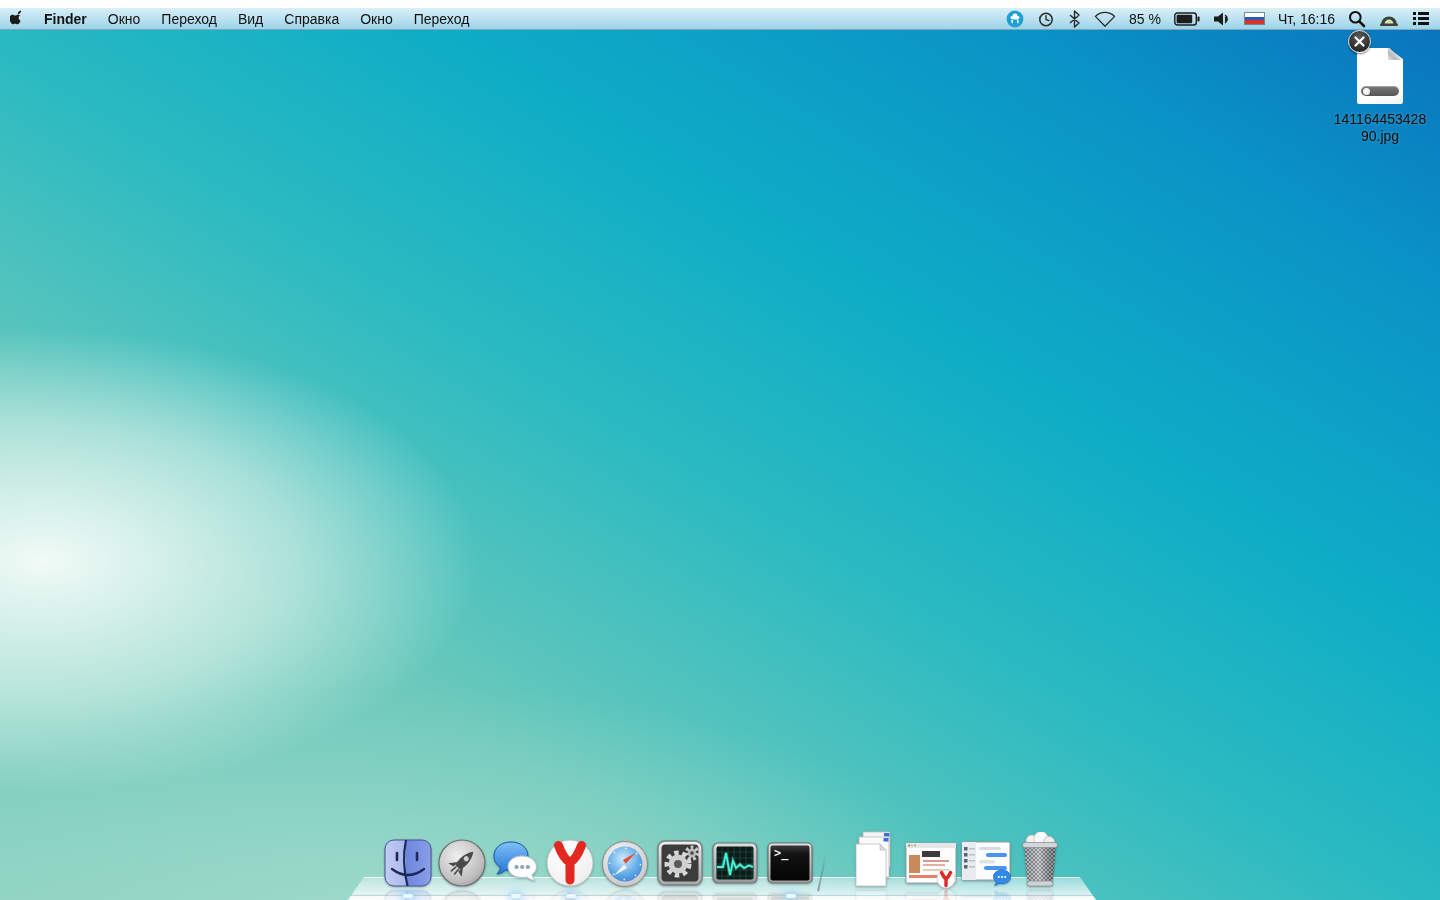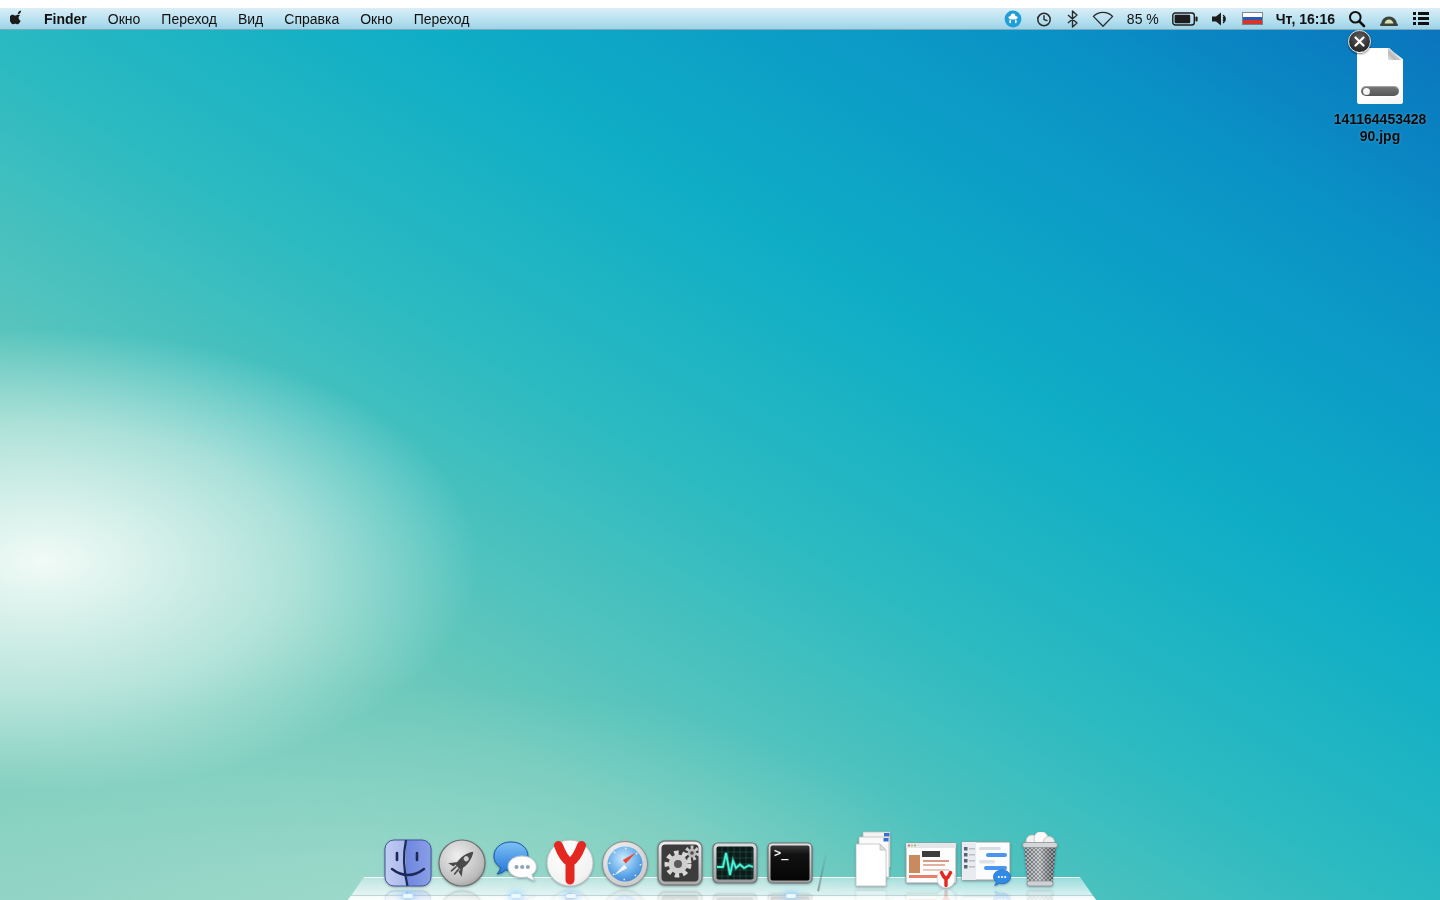--- a/index.html
+++ b/index.html
@@ -23,21 +23,21 @@
     border-bottom:1px solid rgba(20,80,110,0.45);
     display:flex; align-items:center; padding:0 10px;
     font-size:14px; color:#111; z-index:50;
   }
   .menubar .left { display:flex; align-items:center; gap:17px; }
   .menubar .right { margin-left:auto; display:flex; align-items:center; gap:13px;justify-content:space-between; }
   .menu-item { padding:0 2px; cursor:default; white-space:nowrap; }
   .app-name { font-weight:bold; }
   .mb-ic { display:inline-flex; align-items:center; justify-content:center; height:22px; }
   .mb-ic svg { display:block; }
-  .clock { white-space:nowrap;font-weight:bold; }
+  .clock { white-space:nowrap; }
   .flag { width:21px; height:13px; border:1px solid rgba(60,60,60,0.55); display:flex; flex-direction:column; }
   .flag i { flex:1; display:block; }
 
   
   .desktop-file { position:absolute; left:1320px; top:40px; width:120px; text-align:center; z-index:5; }
   .doc-wrap { position:relative; width:46px; height:56px; margin:0 auto; }
   .doc {
     position:absolute; inset:0; background:linear-gradient(160deg,#ffffff 70%,#f2f2f2);
     border-radius:2px; box-shadow:0 1px 3px rgba(0,30,40,0.45);
     clip-path:polygon(0 0, 68% 0, 100% 20%, 100% 100%, 0 100%);
@@ -55,21 +55,21 @@
     position:absolute; left:2px; top:1.5px; width:7px; height:7px; border-radius:50%;
     background:radial-gradient(circle at 35% 30%, #ffffff, #e4e4e4);
   }
   .badge-x {
     position:absolute; left:-9px; top:-18px; width:23px; height:23px; border-radius:50%;
     background:radial-gradient(circle at 50% 30%, #5c5c5c, #2c2c2c 70%);
     border:1.5px solid #e8e8e8; box-shadow:0 1px 2px rgba(0,0,0,0.5);
     display:flex; align-items:center; justify-content:center;
   }
   .file-label {
-    margin-top:7px; font-size:14px; font-weight:bold; color:#0b0b0b; line-height:17px;
+    margin-top:7px; font-size:14px; font-weight:normal; color:#0b0b0b; line-height:17px;
     text-shadow:0 0 3px rgba(255,255,255,0.25);
   }
 
   
   .dock { position:absolute; left:348px; bottom:0; width:748px; height:62px; z-index:40; }
   .shelf {
     position:absolute; left:0; bottom:0; width:748px; height:23px;
     clip-path:polygon(16px 0, 732px 0, 748px 100%, 0 100%);
     background:linear-gradient(rgba(216,238,241,0.55), rgba(248,253,254,0.92));
   }

